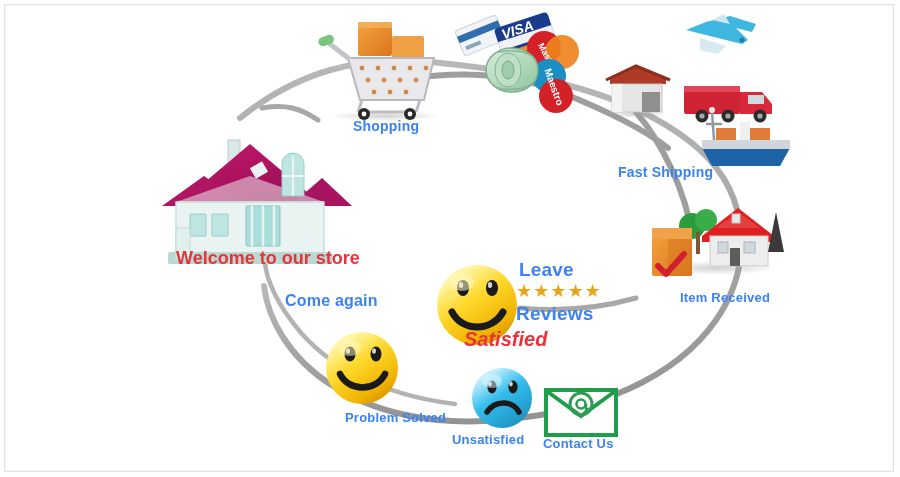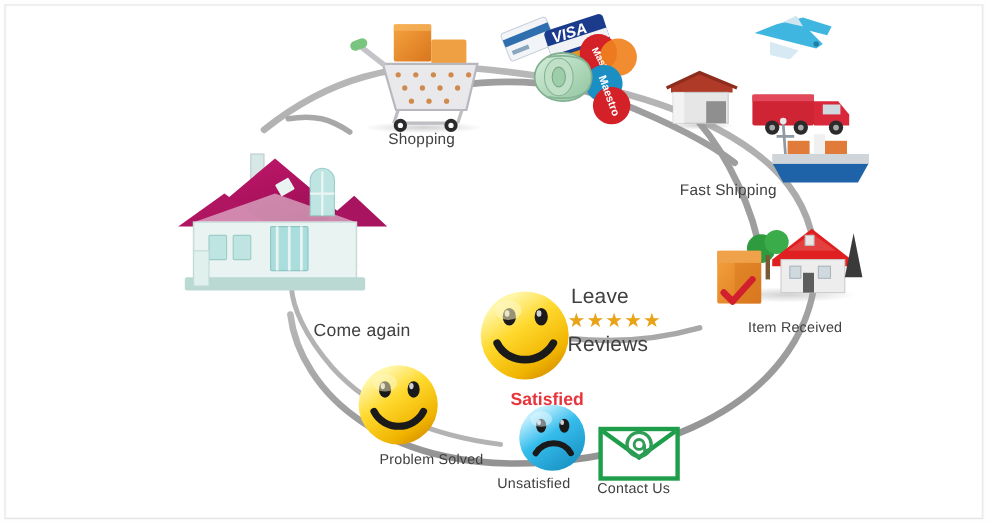--- a/index.html
+++ b/index.html
@@ -2,21 +2,21 @@
 <html><head>
 <meta charset="utf-8">
 <style>
   html,body{margin:0;padding:0;background:#ffffff;}
   body{width:900px;height:477px;overflow:hidden;font-family:"Liberation Sans",sans-serif;}
 
   #canvas{position:relative;width:900px;height:477px;background:#fefefe;box-sizing:border-box;}
   #frame{position:absolute;left:4px;top:4px;width:890px;height:468px;border:1px solid #e3e3e3;box-sizing:border-box;background:#fff;
          box-shadow:0 0 0 1px #f7f7f7 inset;}
 
-  .lbl{position:absolute;font-weight:normal;color:#404040;white-space:nowrap;letter-spacing:.2px;}
+  .lbl{position:absolute;font-weight:bold;color:#3b82f6;white-space:nowrap;letter-spacing:.2px;}
   .lbl-red{position:absolute;font-weight:bold;color:#e8333a;white-space:nowrap;}
 
   svg.layer{position:absolute;left:0;top:0;width:900px;height:477px;pointer-events:none;}
 
   .node{position:absolute;}
 </style>
 </head>
 <body>
 
 <div id="canvas">
@@ -272,23 +272,24 @@
   <div class="lbl" style="left:680px;top:290px;font-size:13px;">Item Received</div>
 
   <div class="lbl" style="left:519px;top:259px;font-size:19px;">Leave</div>
 
   <div class="node" style="left:516px;top:282px;">
     <span style="color:#e8a317;font-size:18px;letter-spacing:1px;line-height:1;">★★★★★</span>
   </div>
 
   <div class="lbl" style="left:516px;top:303px;font-size:19px;">Reviews</div>
 
-  <div class="lbl-red" style="left:464px;top:355px;font-size:16px;">Satisfied</div>
+  <div class="lbl-red" style="left:464px;top:328px;font-size:20px;font-style:italic;">Satisfied</div>
 
   <div class="lbl" style="left:452px;top:432px;font-size:13px;">Unsatisfied</div>
 
   <div class="lbl" style="left:543px;top:436px;font-size:13px;">Contact Us</div>
 
   <div class="lbl" style="left:313px;top:410px;font-size:13px;padding-left:32px;">Problem Solved</div>
 
   <div class="lbl" style="left:285px;top:292px;font-size:16px;">Come again</div>
 
+  <div class="lbl-red" style="left:176px;top:248px;font-size:18px;">Welcome to our store</div>
 </div>
 
 </body></html>

